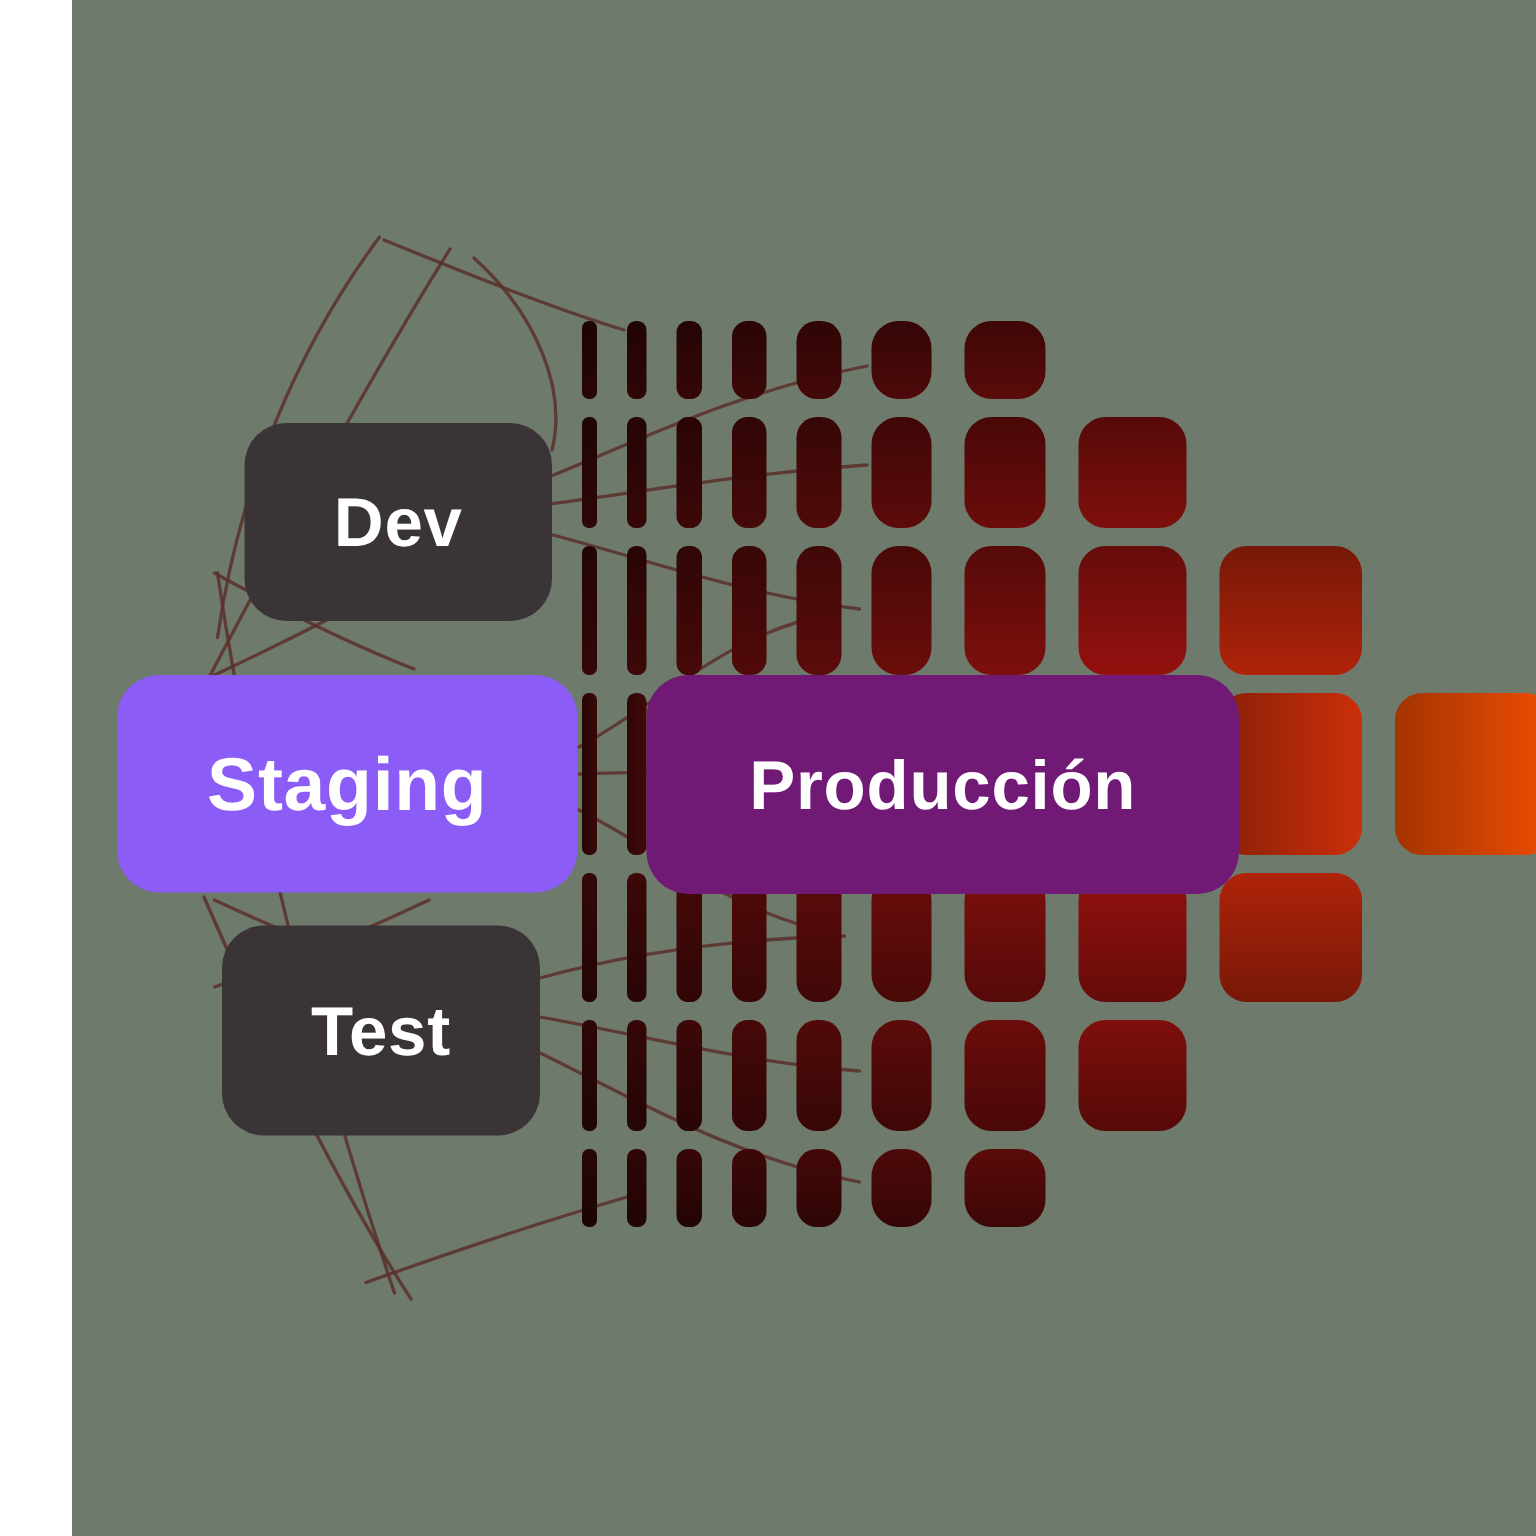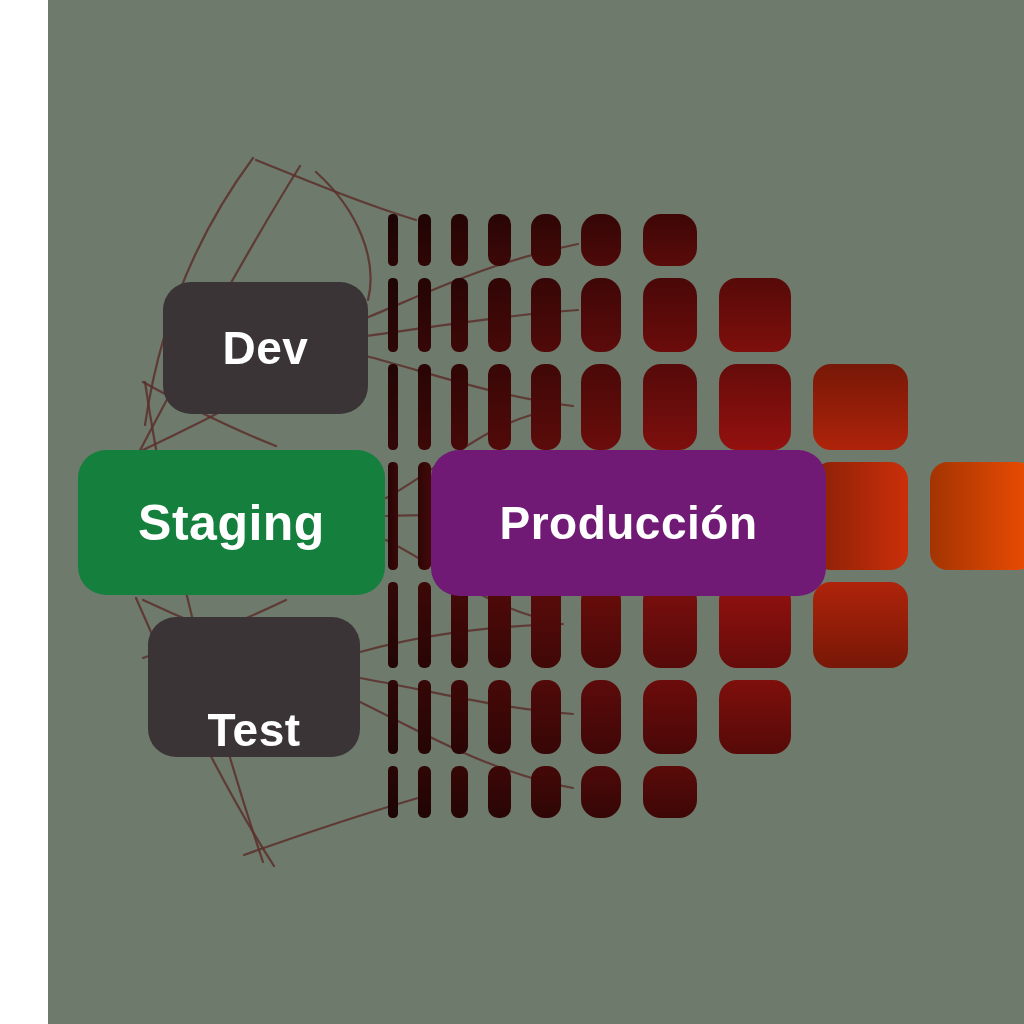--- a/index.html
+++ b/index.html
@@ -120,25 +120,25 @@
       <div class="tile" style="left: 440px; top: 766px; width: 23px; height: 52px; border-radius: 10.35px; background: linear-gradient(0deg, rgb(41, 5, 5), rgb(60, 8, 7));"></div>
       <div class="tile" style="left: 483px; top: 766px; width: 30px; height: 52px; border-radius: 13.5px; background: linear-gradient(0deg, rgb(46, 6, 5), rgb(68, 9, 8));"></div>
       <div class="tile" style="left: 533px; top: 766px; width: 40px; height: 52px; border-radius: 18px; background: linear-gradient(0deg, rgb(53, 6, 6), rgb(78, 9, 9));"></div>
       <div class="tile" style="left: 595px; top: 766px; width: 54px; height: 52px; border-radius: 18px; background: linear-gradient(0deg, rgb(61, 7, 6), rgb(90, 11, 9));"></div>
     </div>
 
   <div class="node node-dev" style="background: rgb(58, 52, 54); color: rgb(255, 255, 255);">
     <span>Dev</span>
   </div>
 
-  <div class="node node-staging" style="background: #15803d; color: rgb(255, 255, 255);">
+  <div class="node node-staging" style="background: #8b5cf6; color: rgb(255, 255, 255);">
     <span>Staging</span>
   </div>
 
-  <div class="node node-test" style="background: rgb(58, 52, 54); color: rgb(255, 255, 255); align-items: flex-end;">
+  <div class="node node-test" style="background: rgb(58, 52, 54); color: rgb(255, 255, 255);">
     <span>Test</span>
   </div>
 
   <div class="node node-prod" style="background: #701a75; color: rgb(255, 255, 255);">
     <span>Producción</span>
   </div>
 
 </div>
 
 </body></html>

